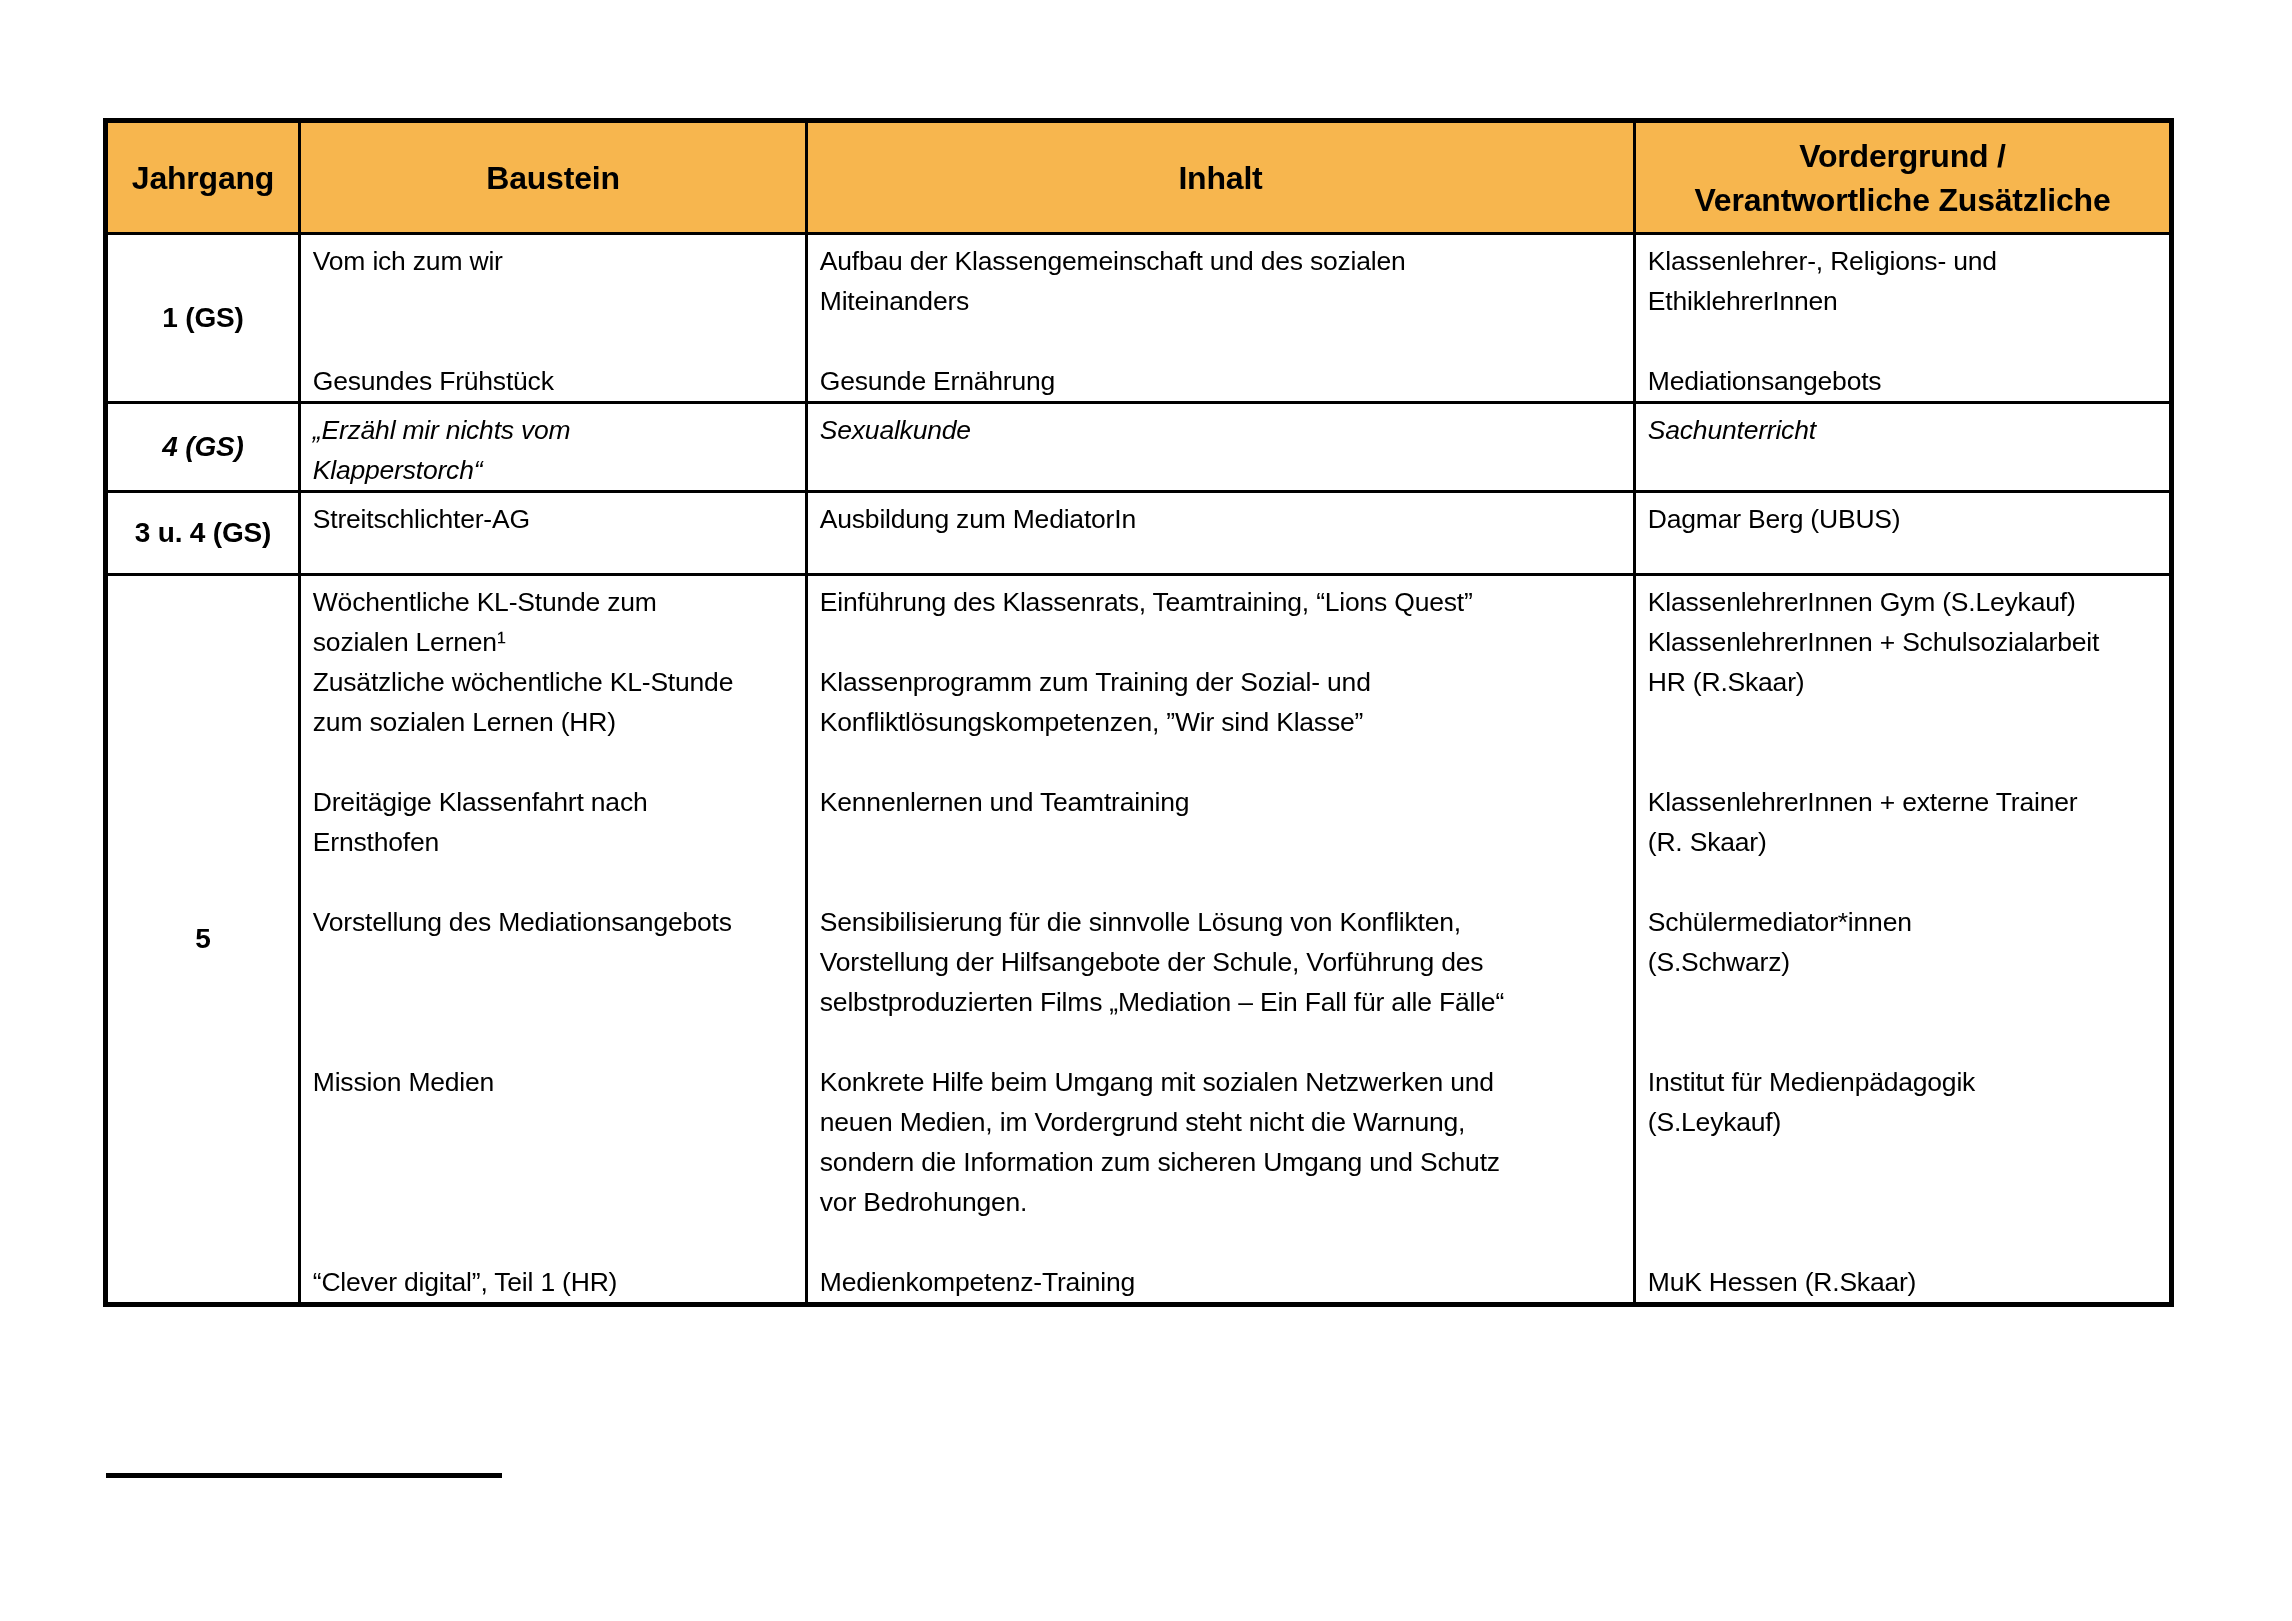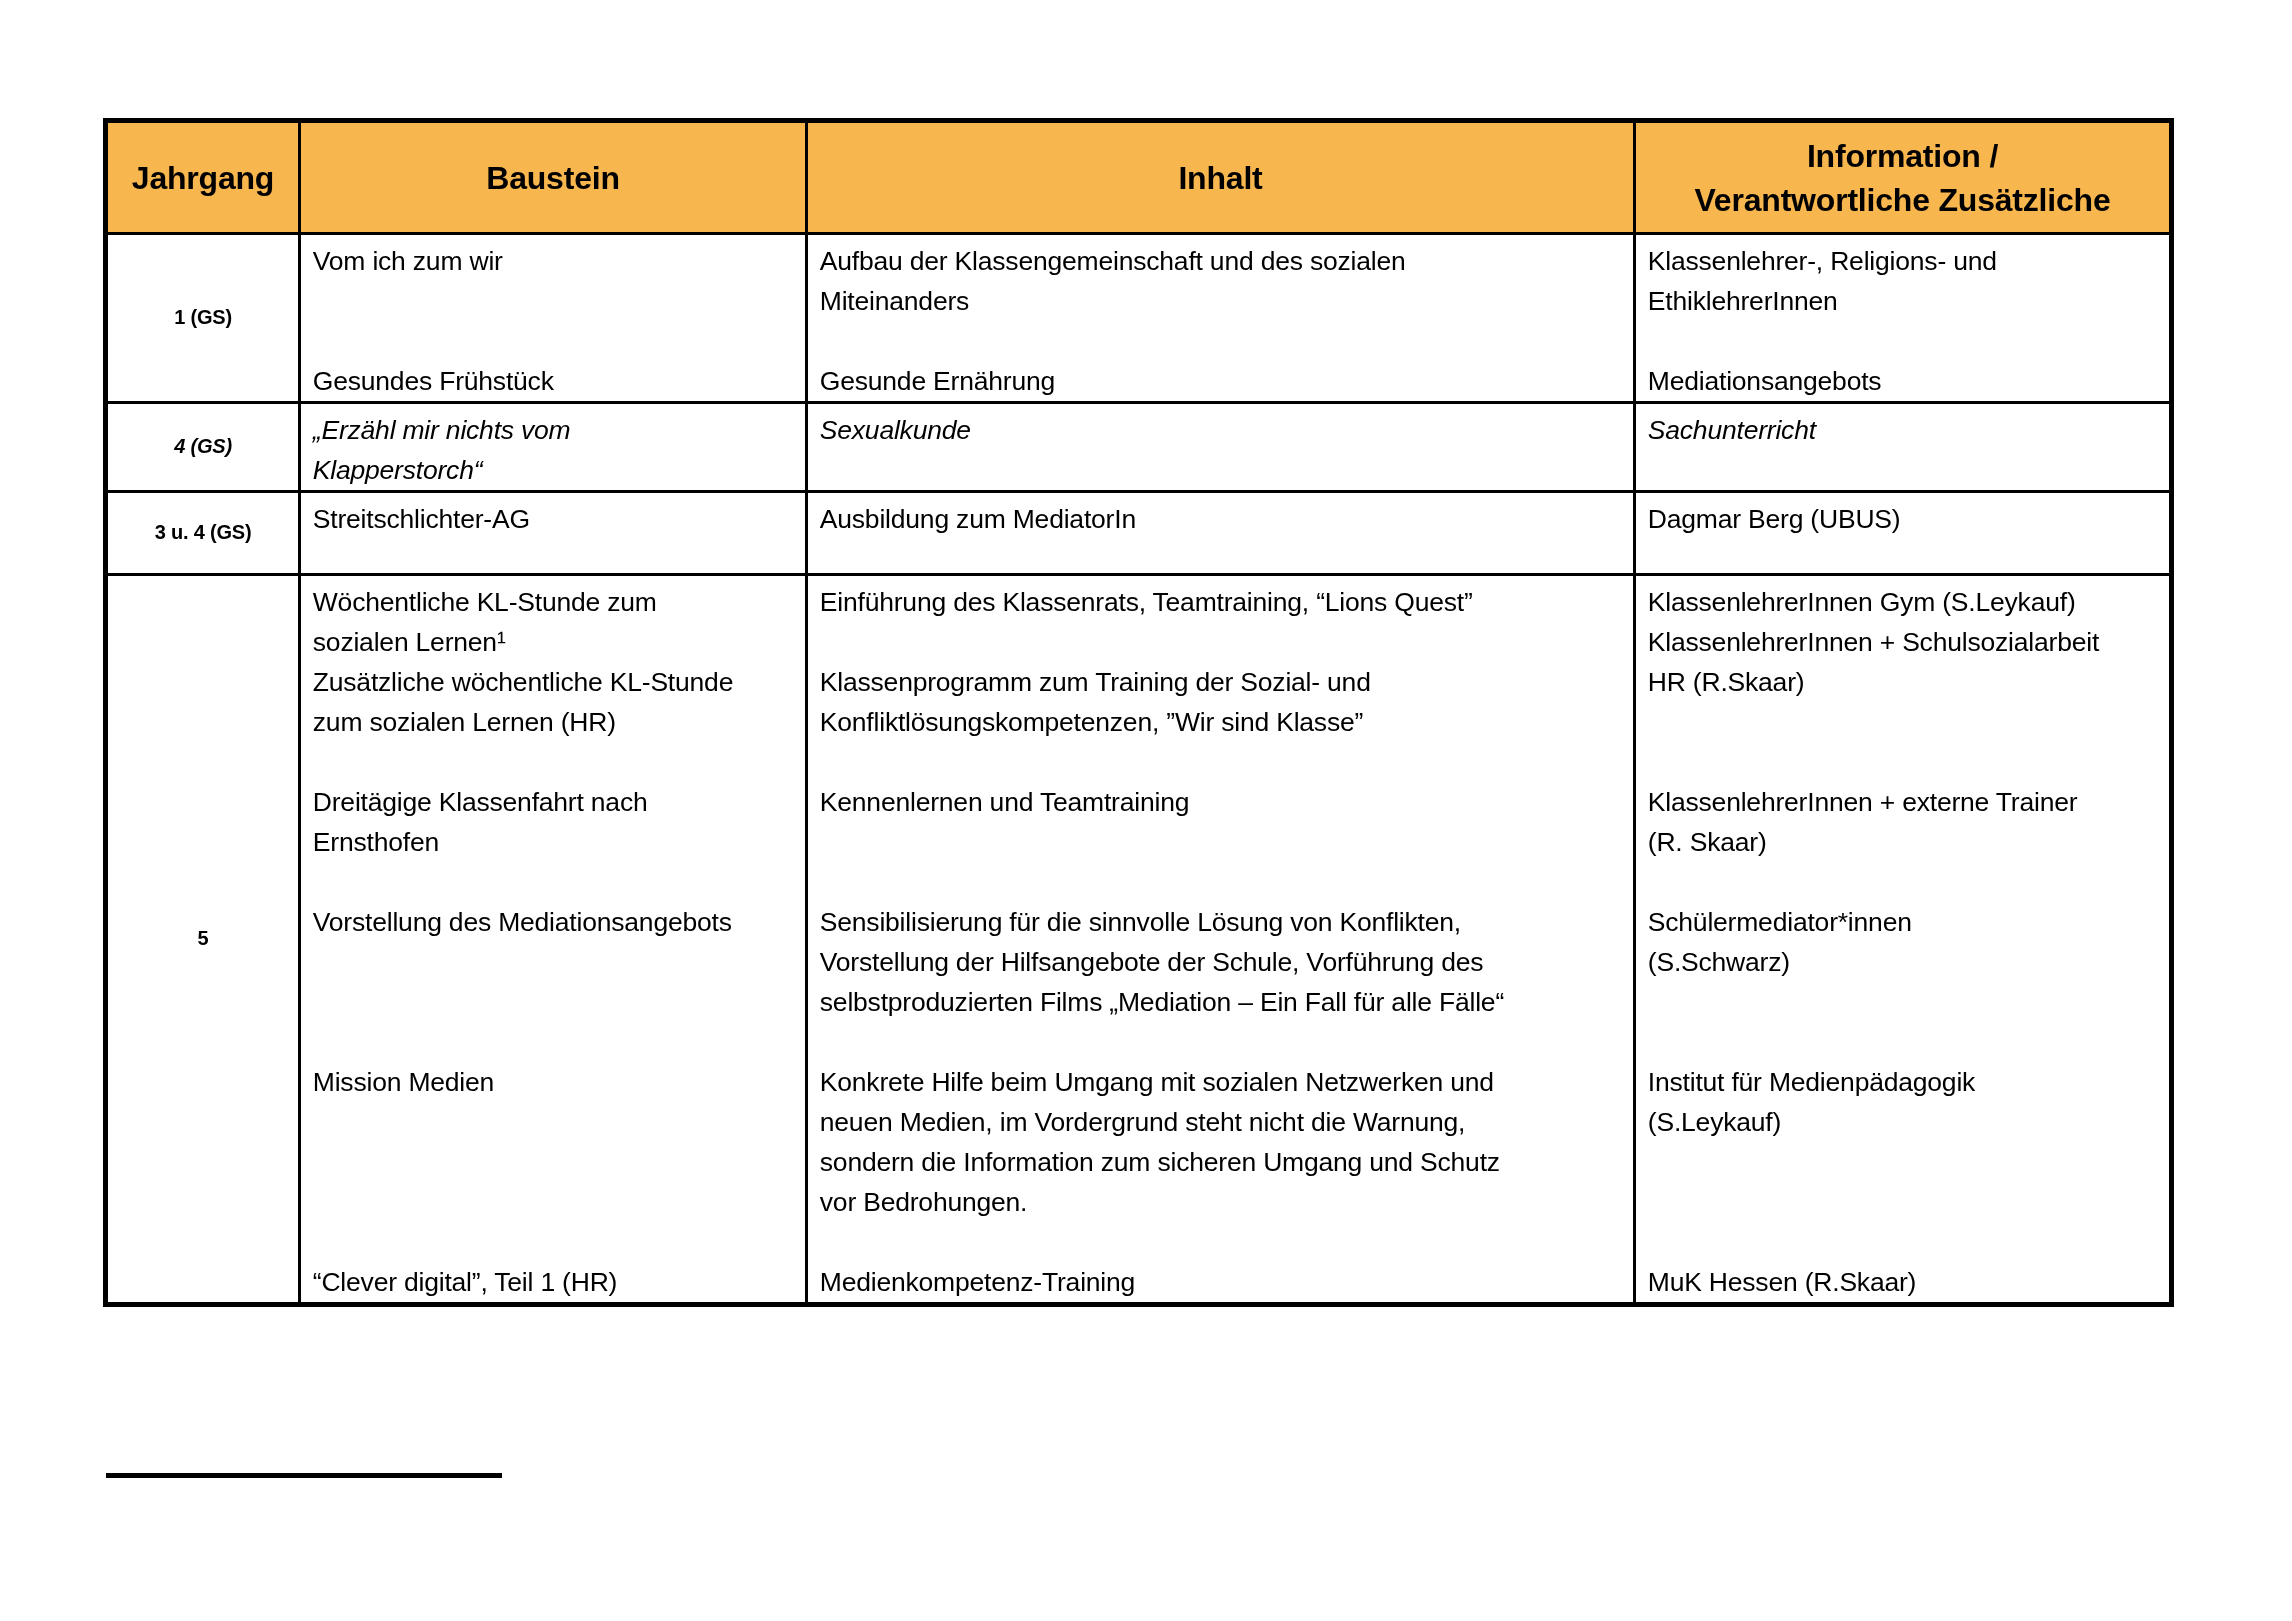--- a/index.html
+++ b/index.html
@@ -35,21 +35,21 @@
     text-align: center;
     font-weight: bold;
     font-size: 32px;
     line-height: 44px;
     letter-spacing: -0.2px;
   }
   td.jahrgang-cell {
     vertical-align: middle;
     text-align: center;
     font-weight: bold;
-    font-size: 20px;
+    font-size: 28px;
     letter-spacing: -0.2px;
   }
   td.content-cell {
     vertical-align: top;
   }
   .cell-pad {
     padding: 5.9px 7.8px 0 11.8px;
   }
   .cell-line {
     height: 40px;
@@ -83,21 +83,21 @@
           <th class="col-header" style="background: rgb(247, 182, 78);">
             <div>Jahrgang</div>
           </th>
           <th class="col-header" style="background: rgb(247, 182, 78);">
             <div>Baustein</div>
           </th>
           <th class="col-header" style="background: rgb(247, 182, 78);">
             <div>Inhalt</div>
           </th>
           <th class="col-header" style="background: rgb(247, 182, 78);">
-            <div>Information /</div>
+            <div>Vordergrund /</div>
             <div>Verantwortliche Zusätzliche</div>
           </th>
         </tr>
     </thead>
     <tbody>
         <tr style="height: 162px;">
     <td class="jahrgang-cell">1 (GS)</td>
     <td class="content-cell">
             <div class="cell-pad">
               <div class="cell-line">Vom ich zum wir</div>

